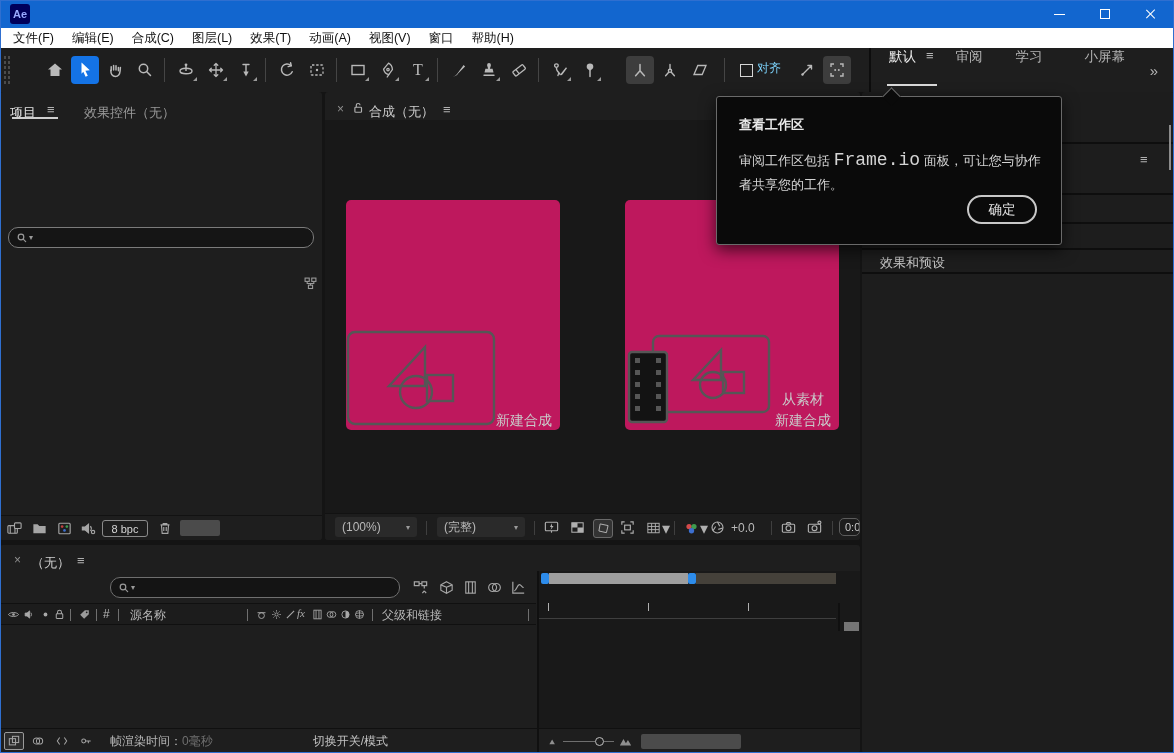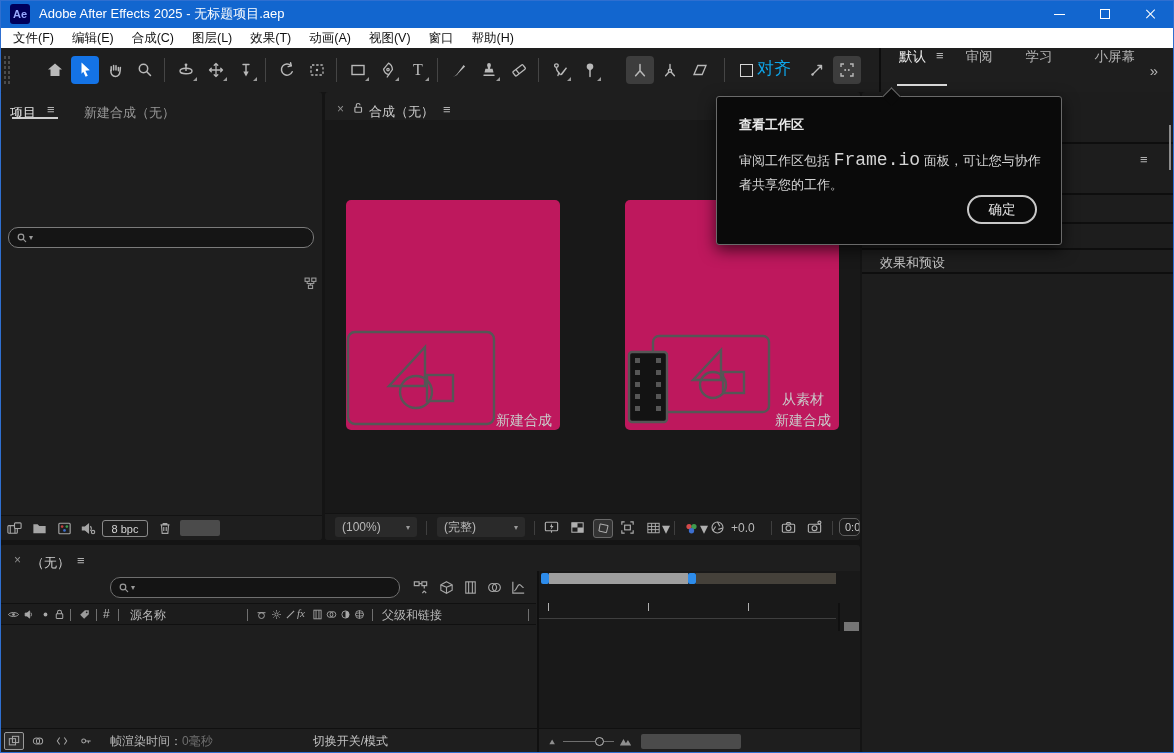--- a/index.html
+++ b/index.html
@@ -27,21 +27,21 @@
   .menubar span{color:#111;font-size:12.5px;padding:0 9px;line-height:20px}
 
   
   .toolbar{position:absolute;left:0;top:48px;width:1174px;height:44px;background:#1e1e1e;display:flex;align-items:center}
   .grip{width:8px;height:30px;margin-left:3px;background-image:radial-gradient(#4b4b4b 1px,transparent 1.2px);background-size:4px 5px}
   .tool{position:relative;width:28px;height:28px;margin-left:2px;border-radius:4px;display:flex;align-items:center;justify-content:center;color:#bdbdbd}
   .tool.active{background:#1473e6;color:#fff}
   .tool.boxed{background:#3d3d3d}
   .tool.fly::after{content:"";position:absolute;right:3px;bottom:3px;border-left:4px solid transparent;border-bottom:4px solid #9a9a9a}
   .tsep{width:1px;height:24px;background:#454545;margin:0 5px}
-  .snaplabel{font-size:17px;color:#0ea5e9;margin:0 6px 3px 4px}
+  .snaplabel{font-size:12px;color:#7dd3fc;margin:0 6px 3px 4px}
   .snapbox{width:13px;height:13px;border:1.6px solid #d6d6d6;margin-left:10px}
   .bigsep{width:2px;height:44px;background:#0d0d0d;margin-left:18px}
   .ws-bar{display:flex;align-items:center;margin-left:18px;flex:1;height:44px}
   .ws-tab{position:relative;font-size:13.5px;color:#b5b5b5;height:44px;display:flex;align-items:flex-start}
   .ws-tab.active{color:#ececec}
   .ws-underline{position:absolute;left:-2px;bottom:6px;width:50px;height:2px;background:#d9d9d9}
   .ws-menu{font-size:13px;color:#b5b5b5;margin-left:10px}
   .ws-overflow{margin-left:auto;margin-right:18px;font-size:15px;color:#b5b5b5;letter-spacing:-2px}
   .ttool{font-family:"Liberation Serif","DejaVu Serif",serif;font-size:16px;color:#bdbdbd}
 
@@ -101,21 +101,20 @@
 
   .window-border{position:absolute;inset:0;border:1px solid #2f6fd0;pointer-events:none;z-index:99}
 </style>
 </head>
 <body>
 
 <div class="titlebar">
   <div class="ae-logo">
       <span>Ae</span>
     </div>
-  <span class="title-text">Adobe After Effects 2025 - 无标题项目.aep</span>
   <div class="win-controls">
     <div class="win-btn">
         <span class="glyph-min"></span>
       </div>
     <div class="win-btn">
         <span class="glyph-max"></span>
       </div>
     <div class="win-btn">
         <span class="glyph-close"></span>
       </div>
@@ -337,21 +336,21 @@
   </div>
 </div>
 
 <div class="panel" style="left:0;top:92px;width:322px;height:448px">
   <div class="abs" style="left:10px;top:11px">
     <span class="ptab">项目</span>
   </div>
   <span class="hamb abs" style="left:47px;top:10px">≡</span>
   <div class="abs" style="left:12px;top:25px;width:46px;height:2px;background:#cfcfcf"></div>
   <div class="abs" style="left:84px;top:11px">
-    <span class="ptab dim">新建合成（无）</span>
+    <span class="ptab dim">效果控件（无）</span>
   </div>
 
   <div class="searchbox" style="left:8px;top:135px;width:306px;height:21px">
     <span class="ico">
         <svg width="12" height="12" viewBox="0 0 18 18" fill="none" stroke="#9a9a9a" stroke-width="1.8">
           <circle cx="7.5" cy="7.5" r="4.2"></circle>
           <path d="M10.8 10.8 L14.5 14.5" stroke-linecap="round"></path>
         </svg>
       </span>
     <span class="caret">▾</span>

